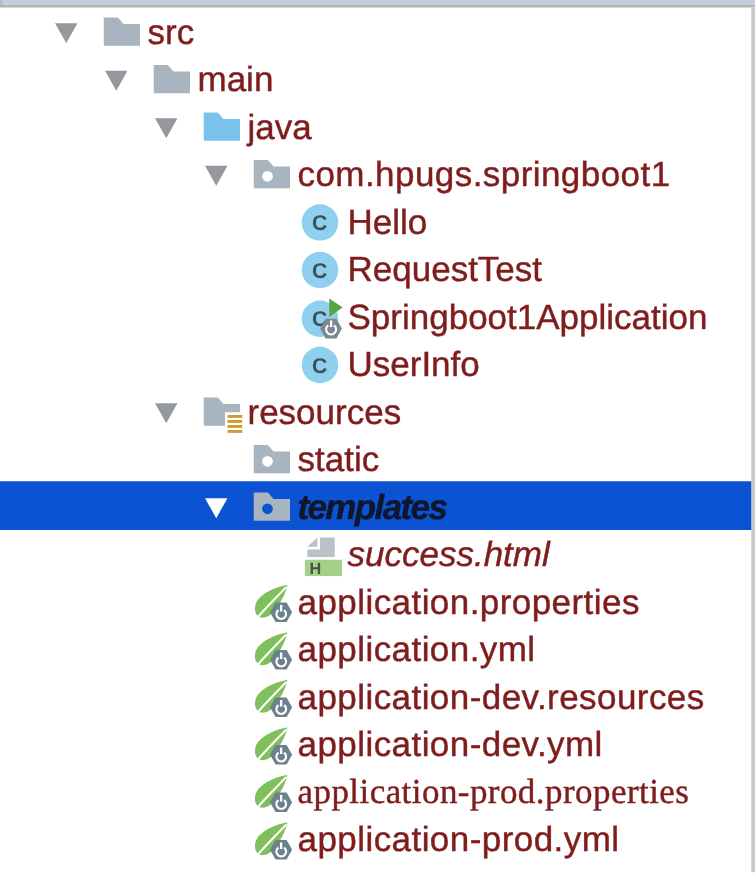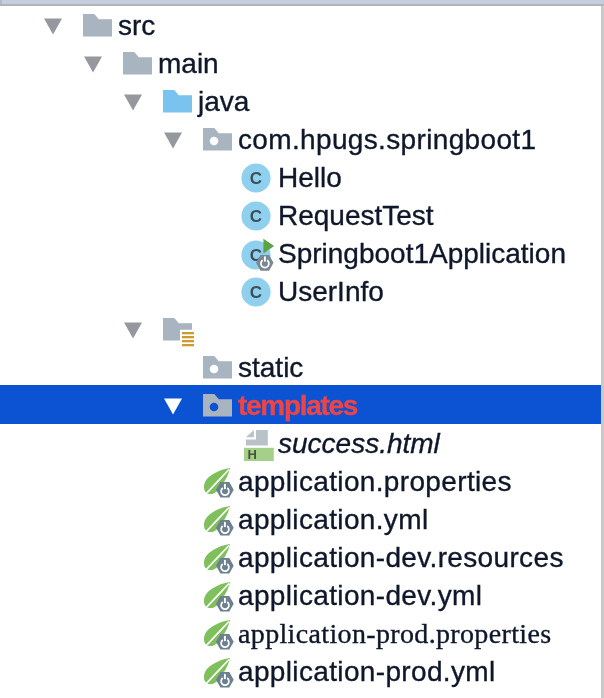--- a/index.html
+++ b/index.html
@@ -1,16 +1,16 @@
 <!DOCTYPE html>
 <html><head><meta charset="utf-8"><style>
 html,body{margin:0;padding:0}
 body{width:604px;height:698px;background:#fff;overflow:hidden;position:relative;font-family:"Liberation Sans",sans-serif;}
 .row{position:absolute;left:0;width:604px;height:38px;}
-.t{position:absolute;font-size:28px;line-height:38px;top:-1px;color:#0f172a;white-space:pre;-webkit-text-stroke:0.35px currentColor;}
+.t{position:absolute;font-size:28px;line-height:38px;top:-1px;color:#7f1d1d;white-space:pre;-webkit-text-stroke:0.35px currentColor;}
 </style></head><body>
 <div style="position:absolute;left:0;top:0;width:604px;height:4px;background:#c5cdde"></div>
 <div style="position:absolute;left:0;top:0;width:2px;height:4px;background:#b3bccf"></div>
 <div style="position:absolute;left:0;top:4px;width:604px;height:2px;background:#b3b4b6"></div>
 <div style="position:absolute;left:601px;top:6px;width:3px;height:692px;background:#c9c9c9"></div>
 <div style="position:absolute;left:0;top:385px;width:601px;height:39px;background:#0c53d4"></div>
 <div class="row" style="top:8px">
     <svg style="position:absolute;left:44px;top:10px" width="18" height="17" viewBox="0 0 18 17">
       <path d="M0,0.5 H18 L9,16.5 Z" fill="#95999d"></path>
     </svg>
@@ -83,37 +83,38 @@
     <svg style="position:absolute;left:124px;top:10px" width="18" height="17" viewBox="0 0 18 17">
       <path d="M0,0.5 H18 L9,16.5 Z" fill="#95999d"></path>
     </svg>
     <svg style="position:absolute;left:162px;top:3px" width="32" height="32" viewBox="0 0 32 32">
       <path d="M1,3 H12.3 L16.8,8.2 H30 V14.7 H18 V25.5 H1 Z" fill="#a8b4c0"></path>
       <rect x="20" y="17.0" width="12" height="2.3" fill="#d09a33"></rect>
       <rect x="20" y="21.0" width="12" height="2.3" fill="#d09a33"></rect>
       <rect x="20" y="25.0" width="12" height="2.3" fill="#d09a33"></rect>
       <rect x="20" y="29.0" width="12" height="2.3" fill="#d09a33"></rect>
     </svg>
+    <span class="t" style="left:198px;">resources</span>
   </div>
 <div class="row" style="top:350px">
     <svg style="position:absolute;left:202px;top:3px" width="32" height="32" viewBox="0 0 32 32">
       <path d="M1,3 H12.3 L16.8,8.2 H30 V25.5 H1 Z" fill="#a8b4c0"></path>
       <circle cx="12" cy="16" r="4.3" fill="#ffffff"></circle>
     </svg>
     <span class="t" style="left:238px;">static</span>
   </div>
 <div class="row" style="top:388px">
     <svg style="position:absolute;left:164px;top:10px" width="18" height="17" viewBox="0 0 18 17">
       <path d="M0,0.5 H18 L9,16.5 Z" fill="#ffffff"></path>
     </svg>
     <svg style="position:absolute;left:202px;top:3px" width="32" height="32" viewBox="0 0 32 32">
       <path d="M1,3 H12.3 L16.8,8.2 H30 V25.5 H1 Z" fill="#a8b4c0"></path>
       <circle cx="12" cy="16" r="4.3" fill="#0c53d4"></circle>
     </svg>
-    <span class="t" style="left:238px;color:#ef4444;font-weight:bold;letter-spacing:-1.3px;">templates</span>
+    <span class="t" style="left:238px;color:#0f172a;font-weight:bold;letter-spacing:-1.3px;font-style:italic;">templates</span>
   </div>
 <div class="row" style="top:426px">
     <svg style="position:absolute;left:242px;top:3px" width="32" height="32" viewBox="0 0 32 32">
       <path d="M11.9,1 L11.9,8.3 L3.9,8.3 Z" fill="#b9c1c9"></path>
       <path d="M14,1 H25.8 V16.5 H3.9 V10.6 H14 Z" fill="#b9c1c9"></path>
       <rect x="1.9" y="18.8" width="29.9" height="13.2" fill="#a5d08a"></rect>
       <text x="10.2" y="30.1" text-anchor="middle" font-family="Liberation Sans,sans-serif" font-size="13" font-weight="bold" fill="#47523d">H</text>
     </svg>
     <span class="t" style="left:278px;font-style:italic;">success.html</span>
   </div>

